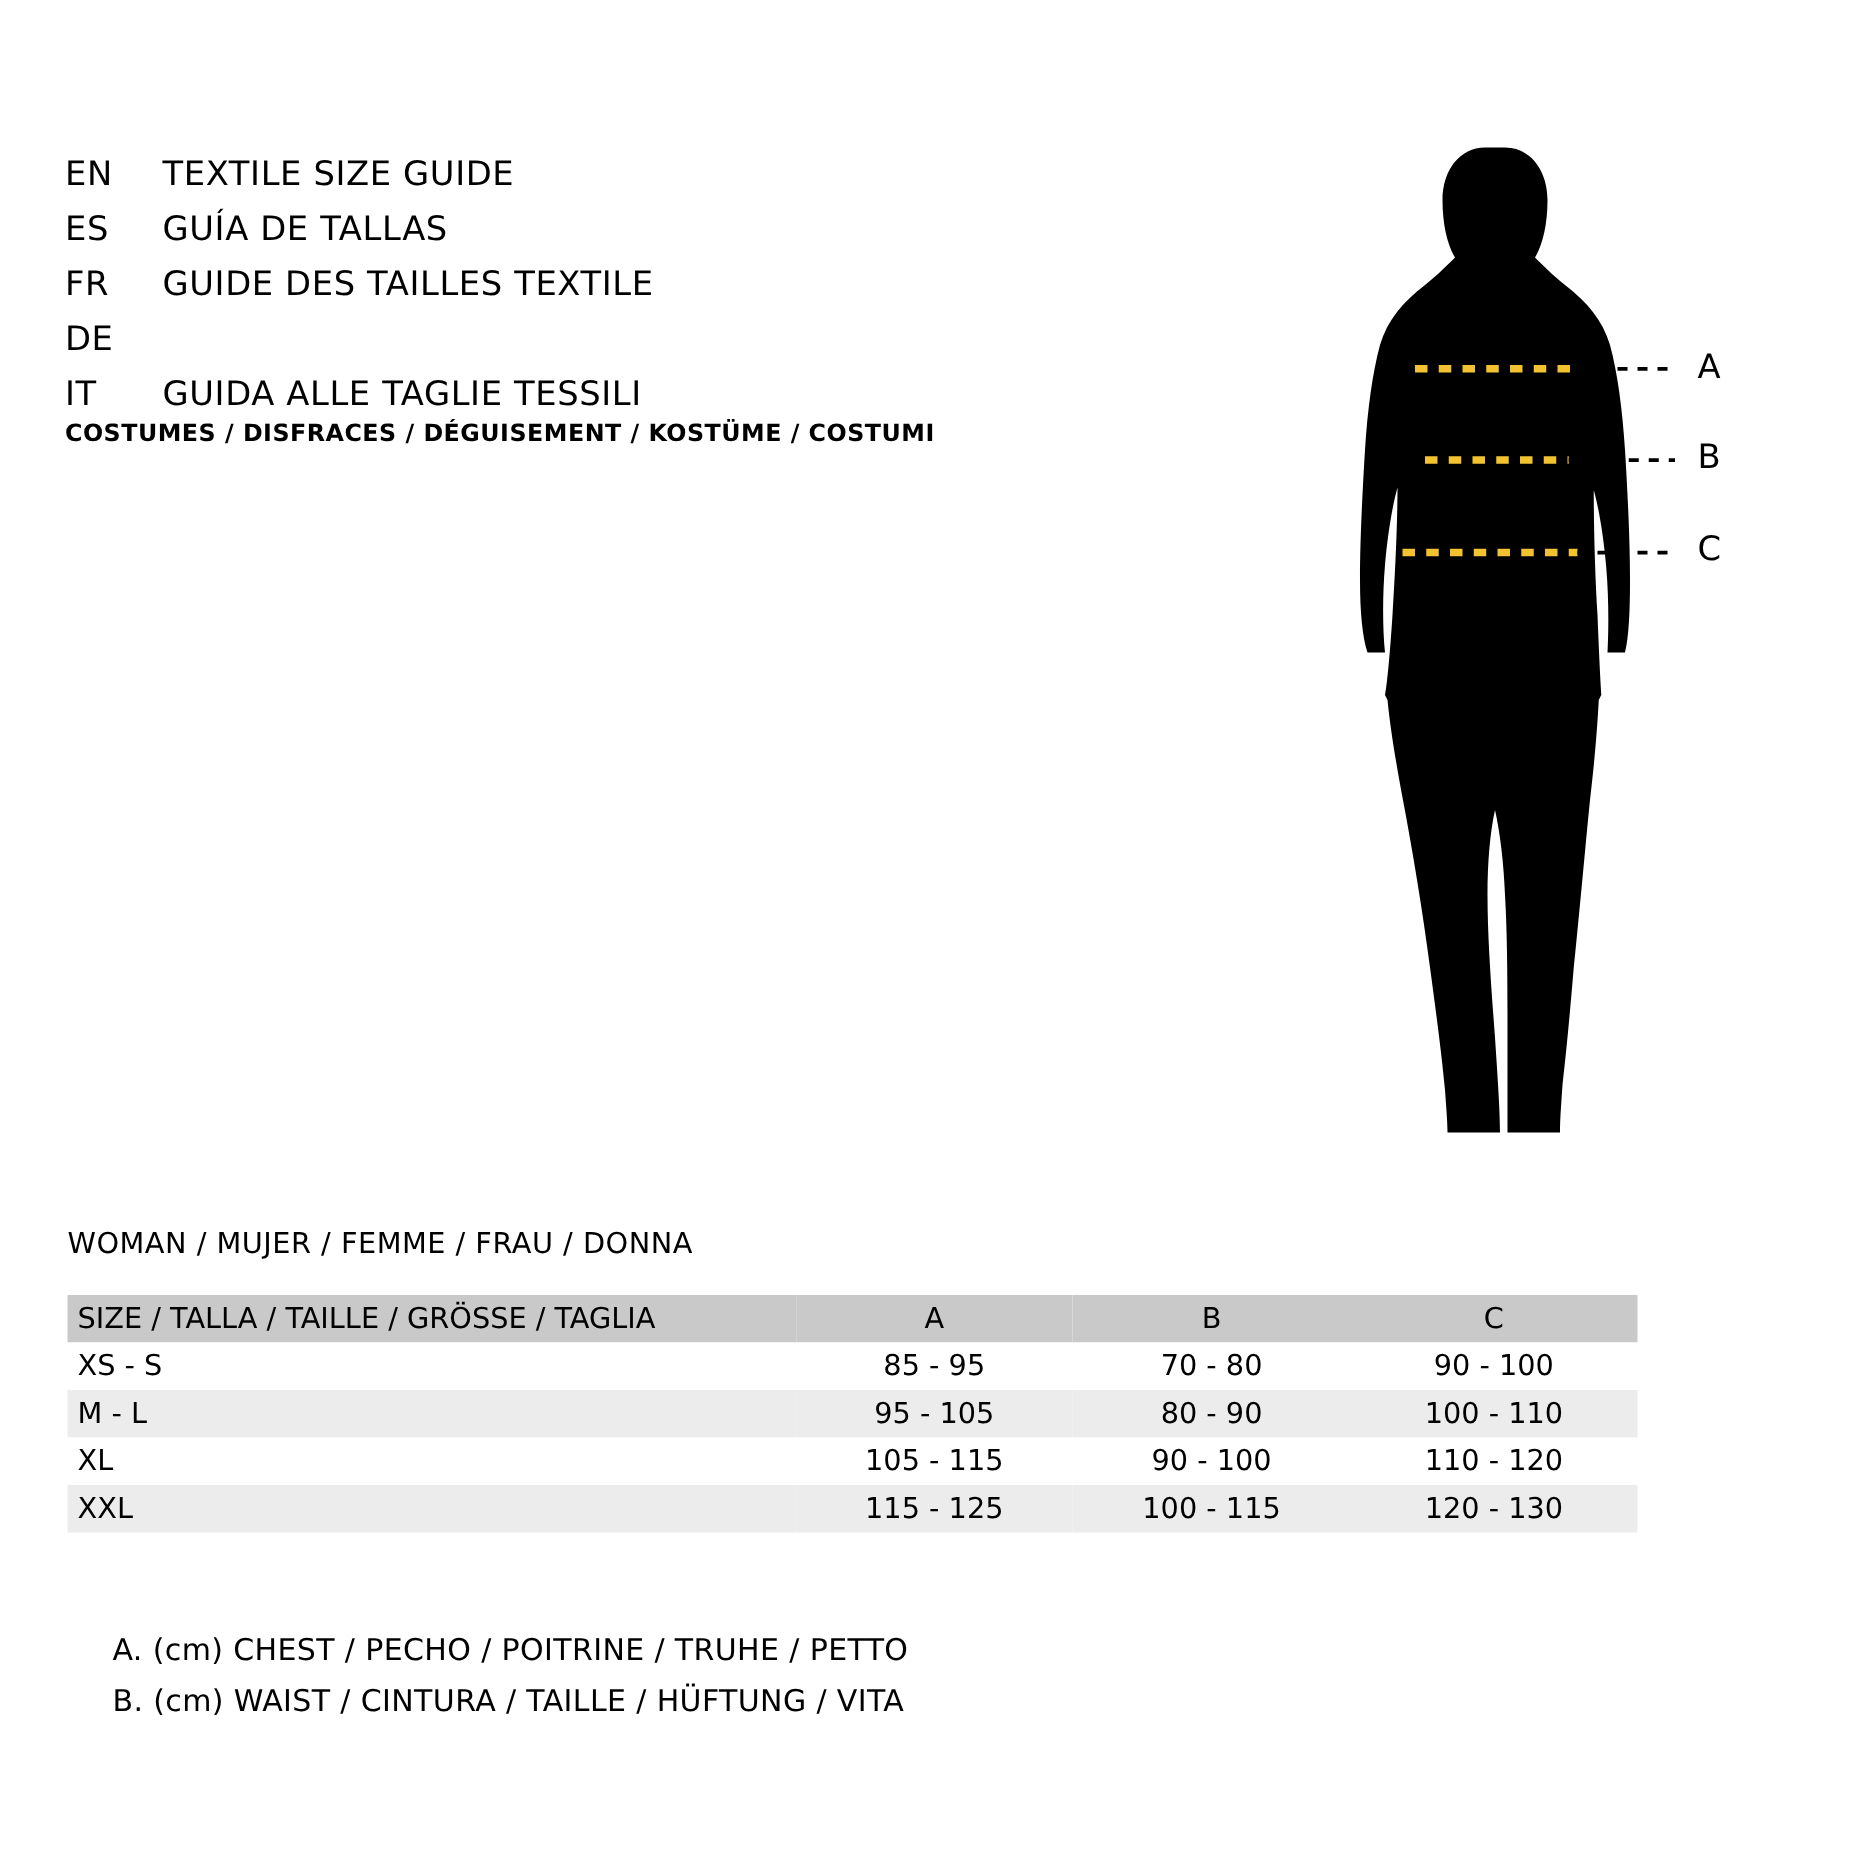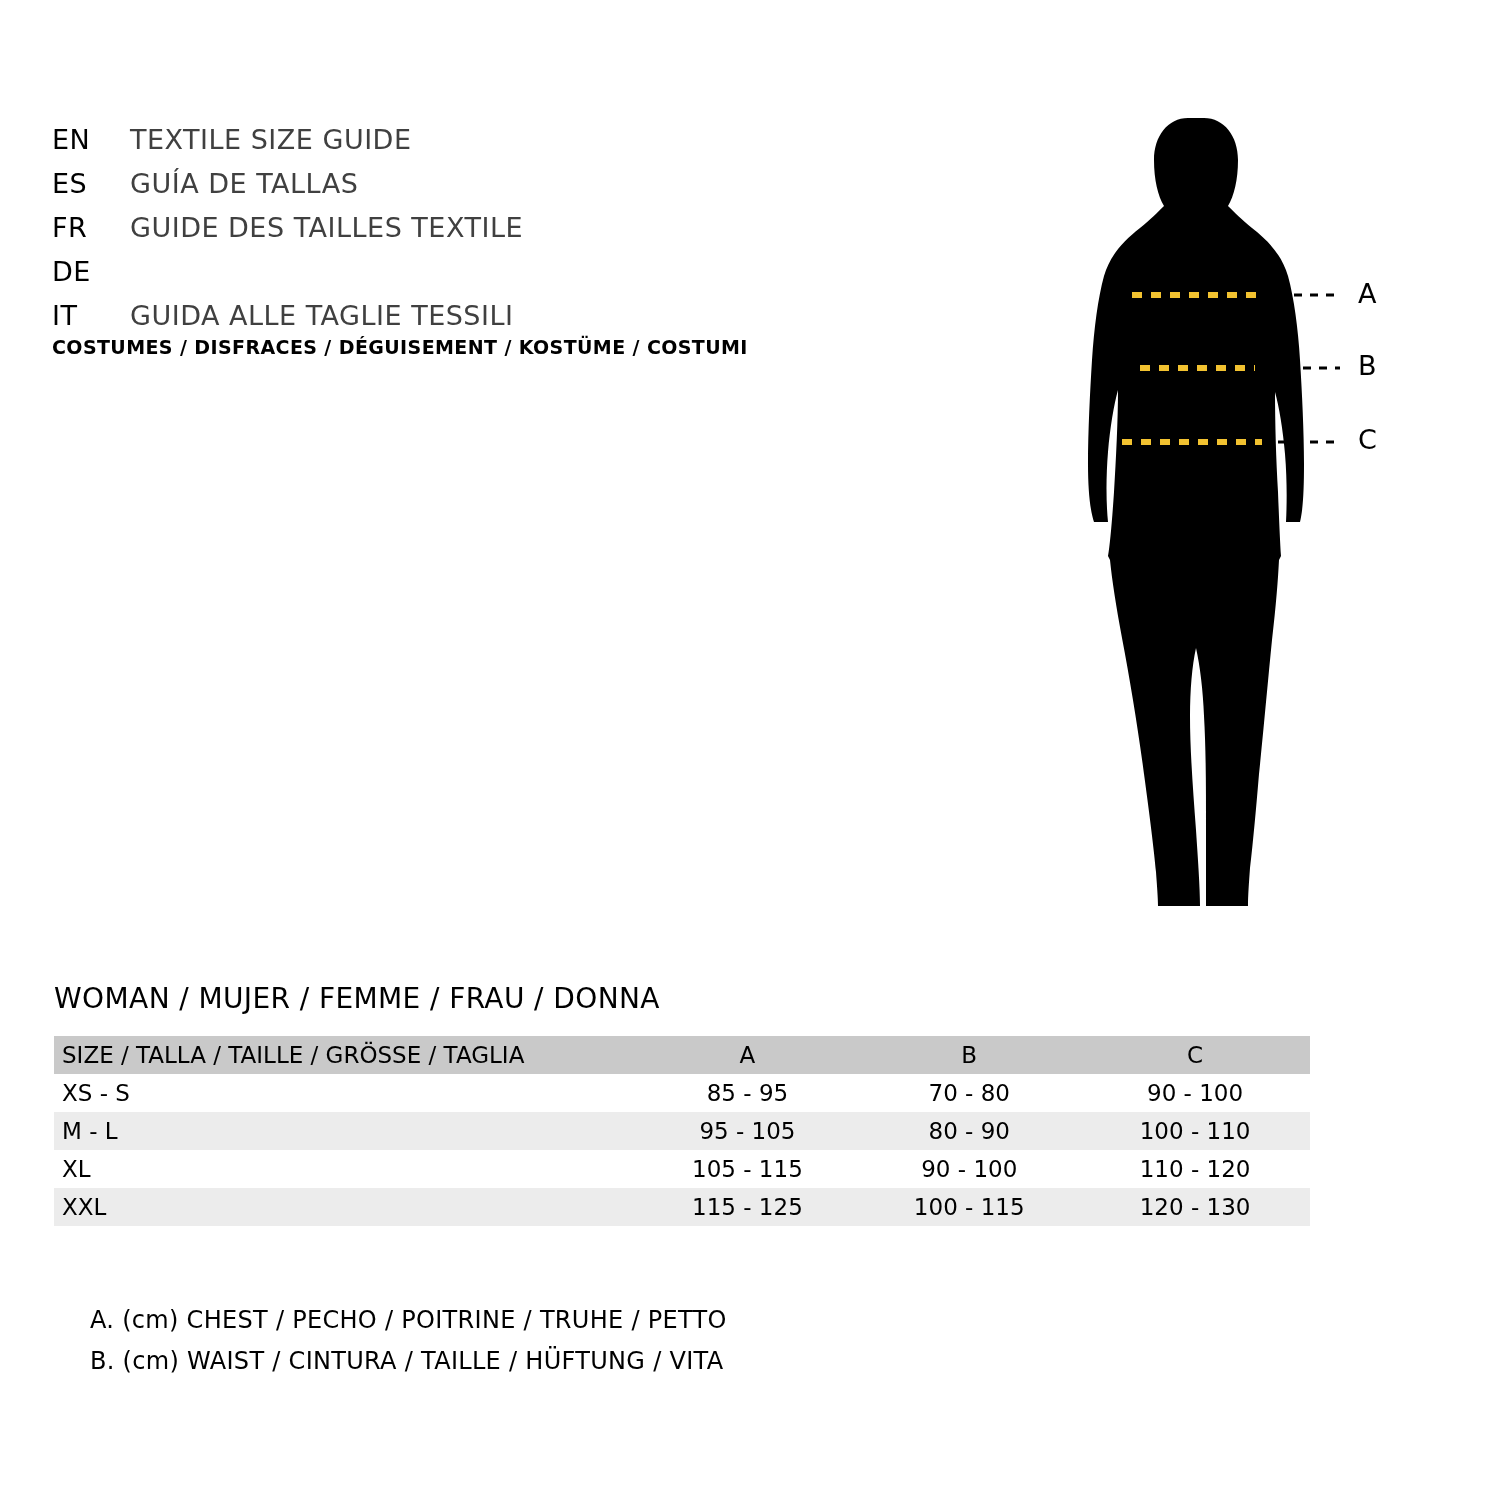--- a/index.html
+++ b/index.html
@@ -31,21 +31,21 @@
   }
   .lang-code {
     width: 78px;
     font-size: 27px;
     letter-spacing: 0.5px;
     color: #000;
   }
   .lang-text {
     font-size: 27px;
     letter-spacing: 0.5px;
-    color: #404040;
+    color: #000000;
   }
   .costumes-line {
     position: absolute;
     left: 52px;
     top: 336px;
     font-size: 19px;
     font-weight: bold;
     letter-spacing: 0.4px;
   }
 
@@ -69,21 +69,21 @@
   }
   .mletter-a { left: 318px; top: 218px; }
   .mletter-b { left: 318px; top: 290px; }
   .mletter-c { left: 318px; top: 364px; }
 
   
   .woman-title {
     position: absolute;
     left: 54px;
     top: 982px;
-    font-size: 28px;
+    font-size: 23px;
     letter-spacing: 0.4px;
     text-align: center;
   }
   .size-table {
     position: absolute;
     left: 54px;
     top: 1036px;
     width: 1256px;
     border-collapse: collapse;
     font-size: 23px;

